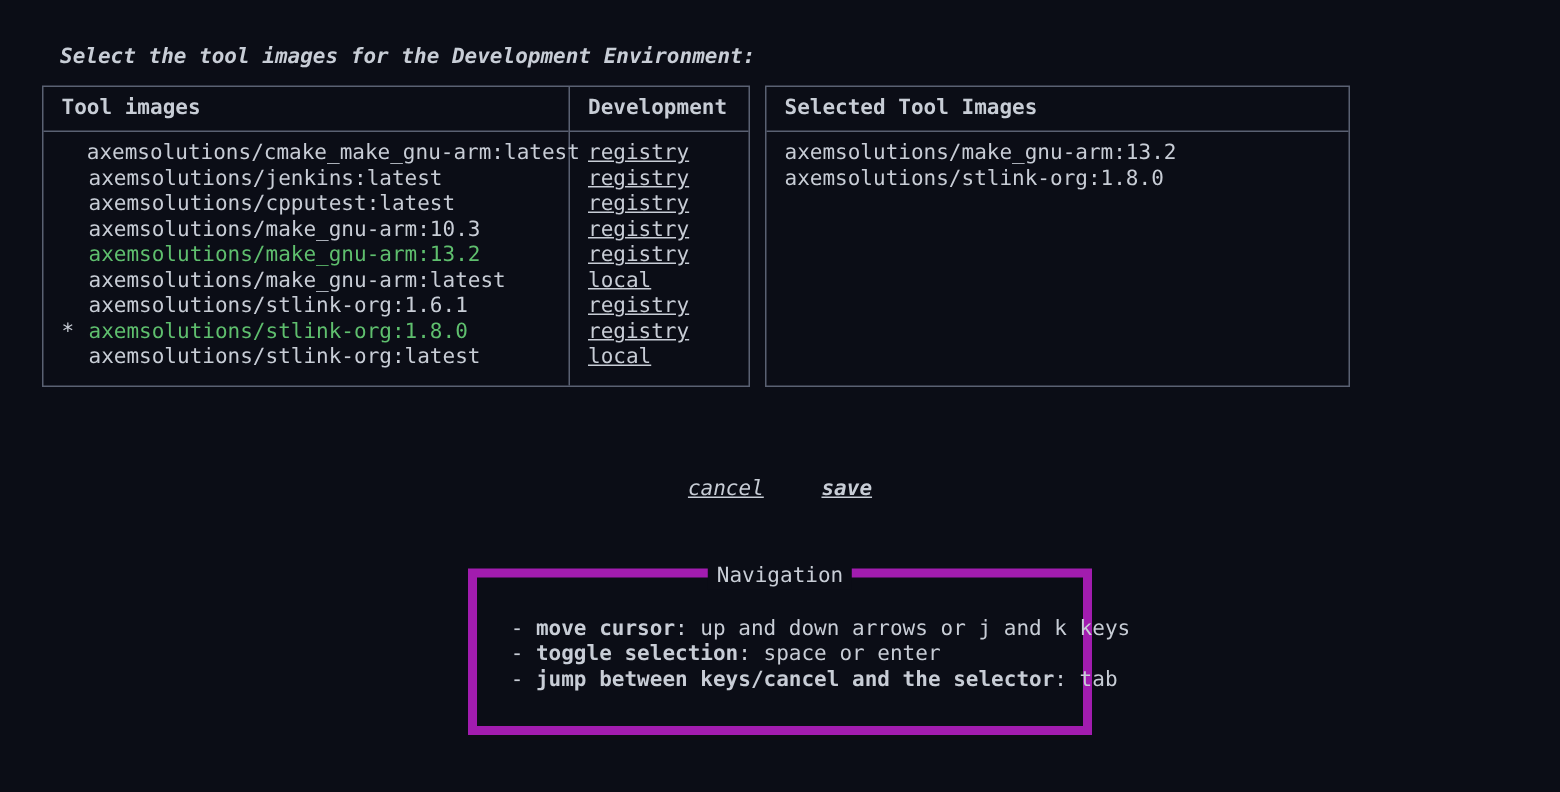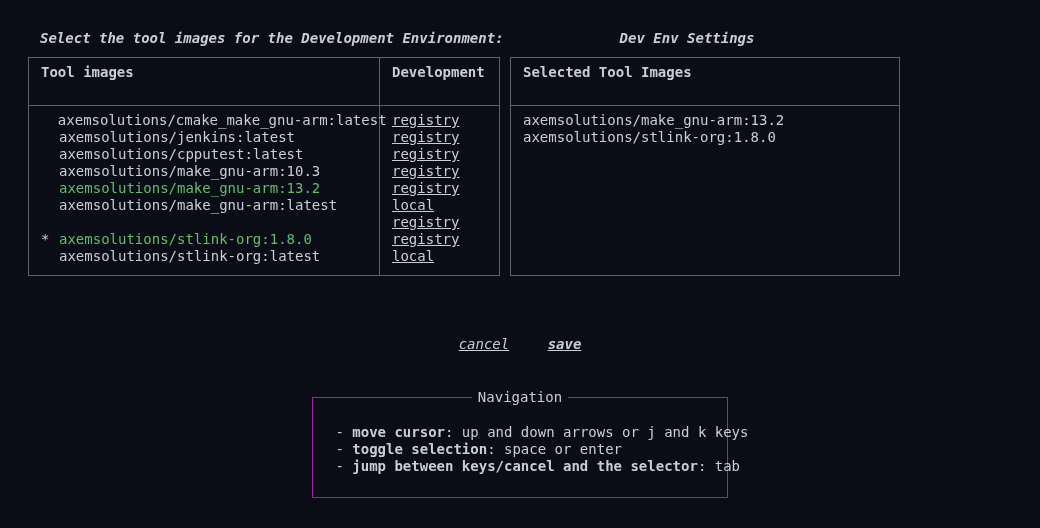--- a/index.html
+++ b/index.html
@@ -29,21 +29,21 @@
     border: 1px solid #5a6172;
   }
   .col-images { width: 351px; border-right: 1px solid #5a6172; }
   .col-avail  { width: 119px; }
   .right-block {
     width: 390px;
     border: 1px solid #5a6172;
     margin-left: 10px;
   }
   .col-header {
-    padding: 6px 10px 24px 12px;
+    padding: 6px 10px 6px 12px;
     font-weight: bold;
     border-bottom: 1px solid #5a6172;
   }
   .col-body { padding: 6px 0 10px 0; }
   .row {
     display: flex;
     padding-left: 12px;
     white-space: pre;
     align-items: flex-end;
   }
@@ -61,54 +61,53 @@
     text-decoration: underline;
     margin: 0 15px;
     cursor: pointer;
   }
   .save-btn { font-weight: bold; }
 
   .nav-box {
     position: relative;
     width: 416px;
     margin: 44px auto 0 auto;
-    border: 1px solid #a21caf;
+    border: 6px solid #a21caf;
     padding: 26px 14px 22px 14px;
   }
   .nav-legend {
     position: absolute;
     top: -9px;
     left: 50%;
     transform: translateX(-50%);
     background: #0b0d16;
     padding: 0 6px;
   }
   .nav-item { white-space: pre; }
   .nav-key { font-weight: bold; }
 </style>
 </head>
 <body>
 
 <div class="header-line">
   <span class="header-title">Select the tool images for the Development Environment:</span>
-  <span class="header-right">Dev Env Settings</span>
 </div>
 
 <div class="panels">
   <div class="left-block">
     <div class="col-images">
       <div class="col-header">Tool images</div>
       <div class="col-body" id="images-body">
           <div class="row"><span class="cursor-cell">  </span><span>axemsolutions/cmake_make_gnu-arm:latest</span></div>
           <div class="row"><span class="cursor-cell">  </span><span>axemsolutions/jenkins:latest</span></div>
           <div class="row"><span class="cursor-cell">  </span><span>axemsolutions/cpputest:latest</span></div>
           <div class="row"><span class="cursor-cell">  </span><span>axemsolutions/make_gnu-arm:10.3</span></div>
           <div class="row"><span class="cursor-cell">  </span><span class="sel">axemsolutions/make_gnu-arm:13.2</span></div>
           <div class="row"><span class="cursor-cell">  </span><span>axemsolutions/make_gnu-arm:latest</span></div>
-          <div class="row"><span class="cursor-cell">  </span></div>
+          <div class="row"><span class="cursor-cell">  </span><span>axemsolutions/stlink-org:1.6.1</span></div>
           <div class="row"><span class="cursor-cell">* </span><span class="sel">axemsolutions/stlink-org:1.8.0</span></div>
           <div class="row"><span class="cursor-cell">  </span><span>axemsolutions/stlink-org:latest</span></div>
         </div>
     </div>
     <div class="col-avail">
       <div class="col-header">Development</div>
       <div class="col-body" id="avail-body">
           <div class="avail-row">registry</div>
           <div class="avail-row">registry</div>
           <div class="avail-row">registry</div>

